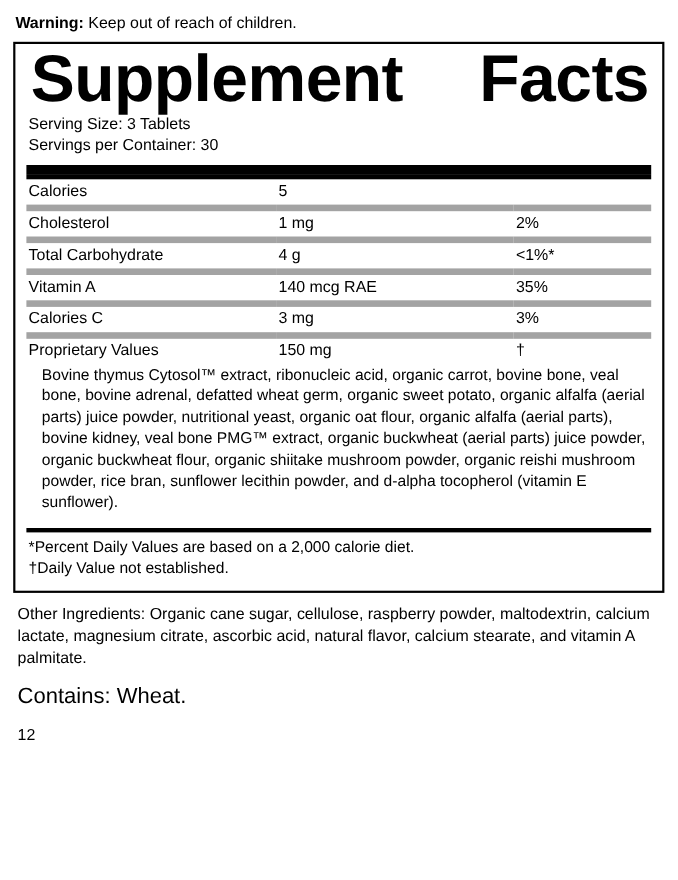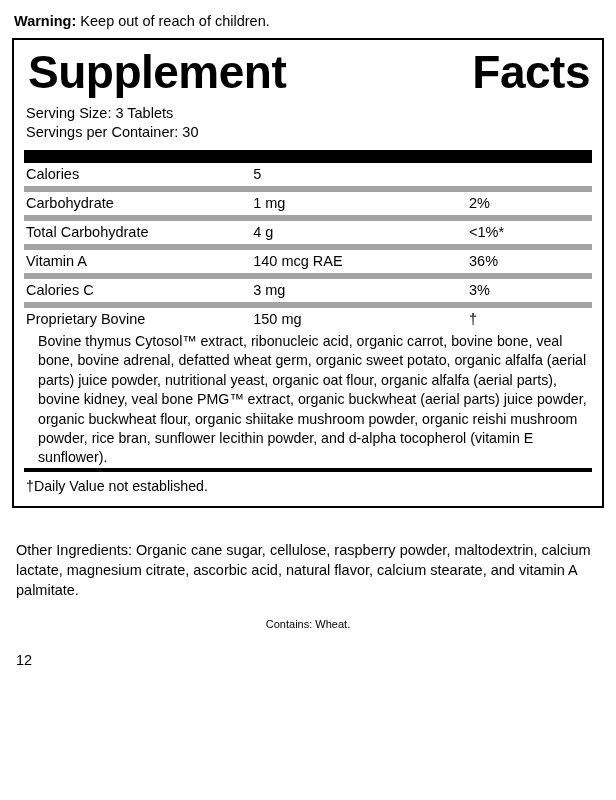--- a/index.html
+++ b/index.html
@@ -28,21 +28,21 @@
   }
   .warning-line .w-label {
     font-weight: bold;
   }
   .panel {
     border: 2px solid #000;
     box-sizing: border-box;
     padding: 6px 10px 8px 10px;
   }
   .sf-title {
-    font-size: 46px;
+    font-size: 60px;
     font-weight: bold;
     letter-spacing: -0.5px;
     line-height: 52px;
     display: flex;
     justify-content: space-between;
     padding: 0 2px 0 4px;
     white-space: nowrap;
     gap: 47px;
   }
   .serving-info {
@@ -79,38 +79,36 @@
   .col-amt { width: 38%; }
   .col-dv  { width: 22%; text-align: right !important; }
   .amt-cell { text-align: left; }
   .dv-cell { text-align: right; }
   tr.line-under td {
     border-bottom: 6px solid #a3a3a3;
   }
   .blend-desc {
     font-size: 14.2px;
     line-height: 19.4px;
-    padding: 1px 2px 0 14px;
+    padding: 1px 2px 12px 14px;
   }
   .footnotes {
     font-size: 14.2px;
     line-height: 19px;
     padding: 5px 2px 2px 2px;
   }
   .other-block {
     font-size: 14.5px;
     line-height: 20px;
     padding: 10px 4px 0 4px;
-    margin-top: 22px;
   }
   .contains-block {
-    font-size: 11px;
+    font-size: 20px;
     line-height: 20px;
     padding: 14px 4px 0 4px;
-    text-align: center;
   }
   .page-number {
     font-size: 14.5px;
     padding: 18px 4px 0 4px;
   }
 </style>
 </head>
 <body>
 
 <div class="page">
@@ -142,52 +140,53 @@
           <col class="col-amt">
           <col class="col-dv">
       </colgroup>
       <tbody>
         <tr class="line-under">
           <td>Calories</td>
           <td class="amt-cell">5</td>
           <td class="dv-cell"></td>
         </tr>
         <tr class="line-under">
-          <td>Carbohydrate</td>
+          <td>Cholesterol</td>
           <td class="amt-cell">1 mg</td>
           <td class="dv-cell">2%</td>
         </tr>
         <tr class="line-under">
           <td>Total Carbohydrate</td>
           <td class="amt-cell">4 g</td>
           <td class="dv-cell">&lt;1%*</td>
         </tr>
         <tr class="line-under">
           <td>Vitamin A</td>
           <td class="amt-cell">140 mcg RAE</td>
-          <td class="dv-cell">36%</td>
+          <td class="dv-cell">35%</td>
         </tr>
         <tr class="line-under">
           <td>Calories C</td>
           <td class="amt-cell">3 mg</td>
           <td class="dv-cell">3%</td>
         </tr>
         <tr>
-          <td>Proprietary Bovine</td>
+          <td>Proprietary Values</td>
           <td class="amt-cell">150 mg</td>
           <td class="dv-cell">†</td>
         </tr>
       </tbody>
     </table>
 
     <div class="blend-desc">Bovine thymus Cytosol™ extract, ribonucleic acid, organic carrot, bovine bone, veal bone, bovine adrenal, defatted wheat germ, organic sweet potato, organic alfalfa (aerial parts) juice powder, nutritional yeast, organic oat flour, organic alfalfa (aerial parts), bovine kidney, veal bone PMG™ extract, organic buckwheat (aerial parts) juice powder, organic buckwheat flour, organic shiitake mushroom powder, organic reishi mushroom powder, rice bran, sunflower lecithin powder, and d-alpha tocopherol (vitamin E sunflower).</div>
 
     <div class="rule-med"></div>
 
     <div class="footnotes">
+      <div>*Percent Daily Values are based on a 2,000 calorie diet.</div>
       <div>†Daily Value not established.</div>
     </div>
 
   </div>
 
   <div class="other-block">Other Ingredients: Organic cane sugar, cellulose, raspberry powder, maltodextrin, calcium lactate, magnesium citrate, ascorbic acid, natural flavor, calcium stearate, and vitamin A palmitate.</div>
 
   <div class="contains-block">Contains: Wheat.</div>
 
   <div class="page-number">12</div>

